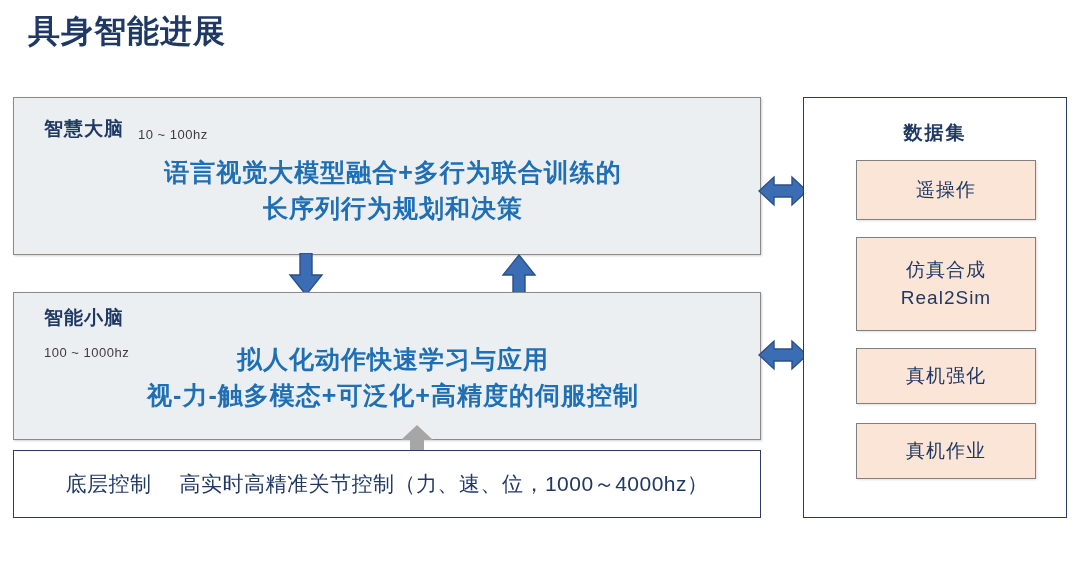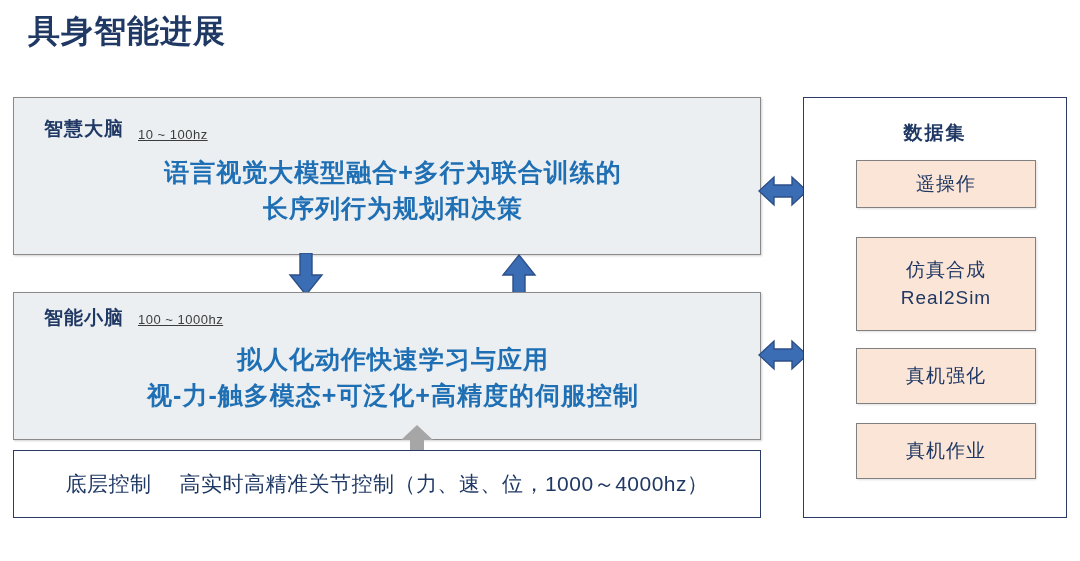--- a/index.html
+++ b/index.html
@@ -52,21 +52,20 @@
     font-size: 19px;
     font-weight: bold;
     color: #1f3864;
     letter-spacing: 1px;
   }
   .box-head .head-rate {
     font-size: 13px;
     font-weight: normal;
     color: #3c3c3c;
     letter-spacing: 0.5px;
-    text-decoration: underline;
   }
 
   .blue-lines {
     position: absolute;
     left: 0;
     right: 0;
     text-align: center;
     color: #1f6fb4;
     font-weight: bold;
     letter-spacing: 1px;
@@ -161,21 +160,21 @@
 <svg class="arrow" style="left:288px; top:253px;" width="36" height="44" viewBox="0 0 36 44">
   <polygon points="12,0 24,0 24,22 34,22 18,42 2,22 12,22" fill="#3b6db5" stroke="#2c4f88" stroke-width="1.4"></polygon>
 </svg>
 
 <svg class="arrow" style="left:501px; top:253px;" width="36" height="44" viewBox="0 0 36 44">
   <polygon points="18,2 34,22 24,22 24,42 12,42 12,22 2,22" fill="#3b6db5" stroke="#2c4f88" stroke-width="1.4"></polygon>
 </svg>
 
 <div class="panel brain-box" id="brain-low-box" style="left:13px; top:292px; width:748px; height:148px;">
 
-  <div class="box-head" style="left:30px; top:12px;">
+  <div class="box-head" style="left:30px; top:12px;flex-direction:column;">
     <span class="head-label">智能小脑</span>
     <span class="head-rate">100 ~ 1000hz</span>
   </div>
 
   <div class="blue-lines" style="top:48px; font-size:25px;">
     <span class="bl">拟人化动作快速学习与应用</span>
     <span class="bl">视-力-触多模态+可泛化+高精度的伺服控制</span>
   </div>
 </div>
 
@@ -194,21 +193,21 @@
 </svg>
 
 <svg class="arrow" style="left:758px; top:336px;" width="50" height="38" viewBox="0 0 50 38">
   <polygon points="1,19 16,5 16,13 34,13 34,5 49,19 34,33 34,25 16,25 16,33" fill="#3b6db5" stroke="#2c4f88" stroke-width="1.4"></polygon>
 </svg>
 
 <div class="panel" id="dataset-panel" style="left:803px; top:97px; width:264px; height:421px;">
 
   <div id="dataset-title">数据集</div>
 
-  <div class="ds-item" style="top:62px; height:48px;">
+  <div class="ds-item" style="top:62px; height:60px;">
     <span>遥操作</span>
   </div>
 
   <div class="ds-item" style="top:139px; height:94px;">
     <span>仿真合成</span>
     <span>Real2Sim</span>
   </div>
 
   <div class="ds-item" style="top:250px; height:56px;">
     <span>真机强化</span>

